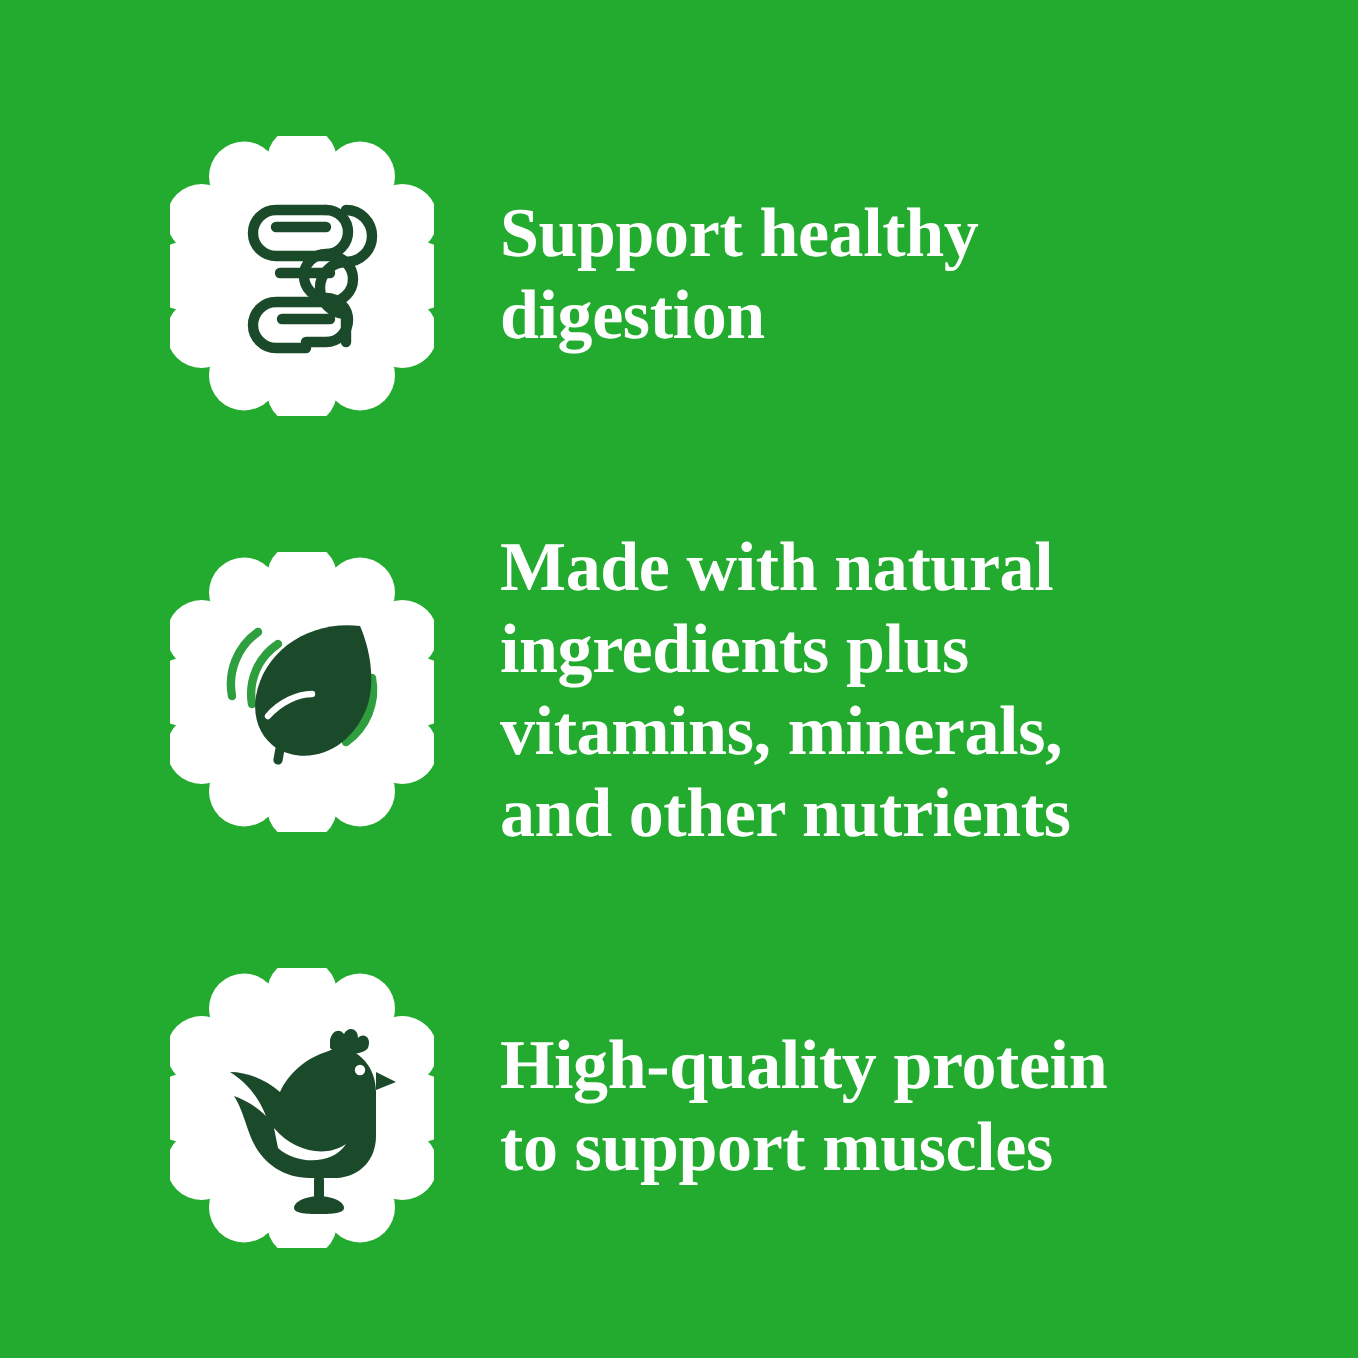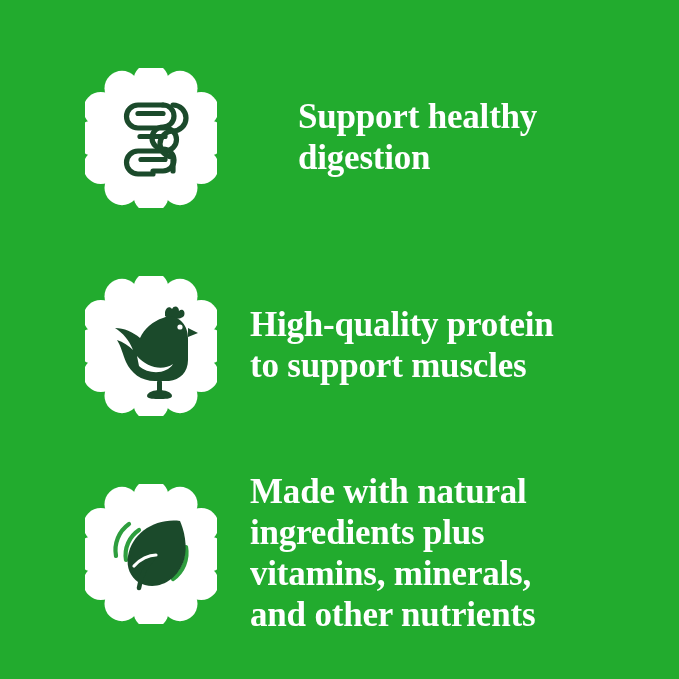--- a/index.html
+++ b/index.html
@@ -52,21 +52,21 @@
     font-weight: bold;
     font-size: 35px;
     line-height: 1.17;
     letter-spacing: -0.2px;
     white-space: pre-line;
     font-family: "Liberation Serif", "DejaVu Serif", serif;
     text-rendering: optimizeLegibility;
   }
 
   
-  .row-digestion  { height: 208px; gap: 48px; }
+  .row-digestion  { height: 208px; }
   .row-natural    { height: 208px; }
   .row-protein    { height: 208px; }
 
   .row-natural .benefit-text { font-size: 35px; }
 </style>
 </head>
 <body>
 
 <div class="promo-panel">
 
@@ -100,20 +100,62 @@
 
           <path d="M78 37 A11 11 0 0 1 78 59 A11 11 0 0 0 78 81 A11 11 0 0 1 78 103 L68 103"></path>
           <path d="M88 37 A13 13 0 0 1 88 63 A13 13 0 0 0 88 89 L88 103"></path>
         </g>
       </svg>
     </div>
     <div class="benefit-text">Support healthy
 digestion</div>
   </div>
 
+  <div class="benefit-row row-natural">
+    <div class="badge">
+      <svg viewBox="0 0 132 140" xmlns="http://www.w3.org/2000/svg">
+        <g fill="#ffffff">
+          <circle cx="66" cy="70" r="52"></circle>
+          <circle cx="66" cy="12.5" r="17.5"></circle>
+          <circle cx="95" cy="20.3" r="17.5"></circle>
+          <circle cx="116.2" cy="41.5" r="17.5"></circle>
+          <circle cx="124" cy="70" r="17.5"></circle>
+          <circle cx="116.2" cy="98.5" r="17.5"></circle>
+          <circle cx="95" cy="119.7" r="17.5"></circle>
+          <circle cx="66" cy="127.5" r="17.5"></circle>
+          <circle cx="37" cy="119.7" r="17.5"></circle>
+          <circle cx="15.8" cy="98.5" r="17.5"></circle>
+          <circle cx="8" cy="70" r="17.5"></circle>
+          <circle cx="15.8" cy="41.5" r="17.5"></circle>
+          <circle cx="37" cy="20.3" r="17.5"></circle>
+        </g>
+
+        <g fill="none" stroke="#2e9e3e" stroke-width="4.2" stroke-linecap="round">
+          <path d="M31 72 A32 32 0 0 1 44 40"></path>
+          <path d="M41 76 A30 30 0 0 1 54 46"></path>
+        </g>
+
+        <g fill="none" stroke="#2e9e3e" stroke-width="4.2" stroke-linecap="round">
+          <path d="M101 63 A32 32 0 0 1 88 95"></path>
+          <path d="M91 59 A30 30 0 0 1 78 90"></path>
+        </g>
+
+        <path d="M95 37 C70 34 47 49 43 72 C41 84 46 93 53 98 C70 108 92 98 99 76 C103 62 99 46 95 37 Z" fill="#1b4a2b"></path>
+
+        <path d="M70 72 C62 80 56 90 54 104" fill="none" stroke="#1b4a2b" stroke-width="4.6" stroke-linecap="round"></path>
+
+        <path d="M71 71 C64 71 55 75 49 82" fill="none" stroke="#ffffff" stroke-width="3.2" stroke-linecap="round"></path>
+      </svg>
+    </div>
+    <div class="benefit-text">Made with natural
+ingredients plus
+vitamins, minerals,
+and other nutrients</div>
+  </div>
+
   <div class="benefit-row row-protein">
     <div class="badge">
       <svg viewBox="0 0 132 140" xmlns="http://www.w3.org/2000/svg">
         <g fill="#ffffff">
           <circle cx="66" cy="70" r="52"></circle>
           <circle cx="66" cy="12.5" r="17.5"></circle>
           <circle cx="95" cy="20.3" r="17.5"></circle>
           <circle cx="116.2" cy="41.5" r="17.5"></circle>
           <circle cx="124" cy="70" r="17.5"></circle>
           <circle cx="116.2" cy="98.5" r="17.5"></circle>
@@ -143,55 +185,13 @@
           <path d="M62 120 C62 116 70 114 74.5 114 C79 114 87 116 87 120 C87 123 79 123 74.5 123 C70 123 62 123 62 120 Z"></path>
         </g>
 
         <circle cx="95" cy="51" r="2.6" fill="#ffffff"></circle>
       </svg>
     </div>
     <div class="benefit-text">High-quality protein
 to support muscles</div>
   </div>
 
-  <div class="benefit-row row-natural">
-    <div class="badge">
-      <svg viewBox="0 0 132 140" xmlns="http://www.w3.org/2000/svg">
-        <g fill="#ffffff">
-          <circle cx="66" cy="70" r="52"></circle>
-          <circle cx="66" cy="12.5" r="17.5"></circle>
-          <circle cx="95" cy="20.3" r="17.5"></circle>
-          <circle cx="116.2" cy="41.5" r="17.5"></circle>
-          <circle cx="124" cy="70" r="17.5"></circle>
-          <circle cx="116.2" cy="98.5" r="17.5"></circle>
-          <circle cx="95" cy="119.7" r="17.5"></circle>
-          <circle cx="66" cy="127.5" r="17.5"></circle>
-          <circle cx="37" cy="119.7" r="17.5"></circle>
-          <circle cx="15.8" cy="98.5" r="17.5"></circle>
-          <circle cx="8" cy="70" r="17.5"></circle>
-          <circle cx="15.8" cy="41.5" r="17.5"></circle>
-          <circle cx="37" cy="20.3" r="17.5"></circle>
-        </g>
-
-        <g fill="none" stroke="#2e9e3e" stroke-width="4.2" stroke-linecap="round">
-          <path d="M31 72 A32 32 0 0 1 44 40"></path>
-          <path d="M41 76 A30 30 0 0 1 54 46"></path>
-        </g>
-
-        <g fill="none" stroke="#2e9e3e" stroke-width="4.2" stroke-linecap="round">
-          <path d="M101 63 A32 32 0 0 1 88 95"></path>
-          <path d="M91 59 A30 30 0 0 1 78 90"></path>
-        </g>
-
-        <path d="M95 37 C70 34 47 49 43 72 C41 84 46 93 53 98 C70 108 92 98 99 76 C103 62 99 46 95 37 Z" fill="#1b4a2b"></path>
-
-        <path d="M70 72 C62 80 56 90 54 104" fill="none" stroke="#1b4a2b" stroke-width="4.6" stroke-linecap="round"></path>
-
-        <path d="M71 71 C64 71 55 75 49 82" fill="none" stroke="#ffffff" stroke-width="3.2" stroke-linecap="round"></path>
-      </svg>
-    </div>
-    <div class="benefit-text">Made with natural
-ingredients plus
-vitamins, minerals,
-and other nutrients</div>
-  </div>
-
 </div>
 
 </body></html>

